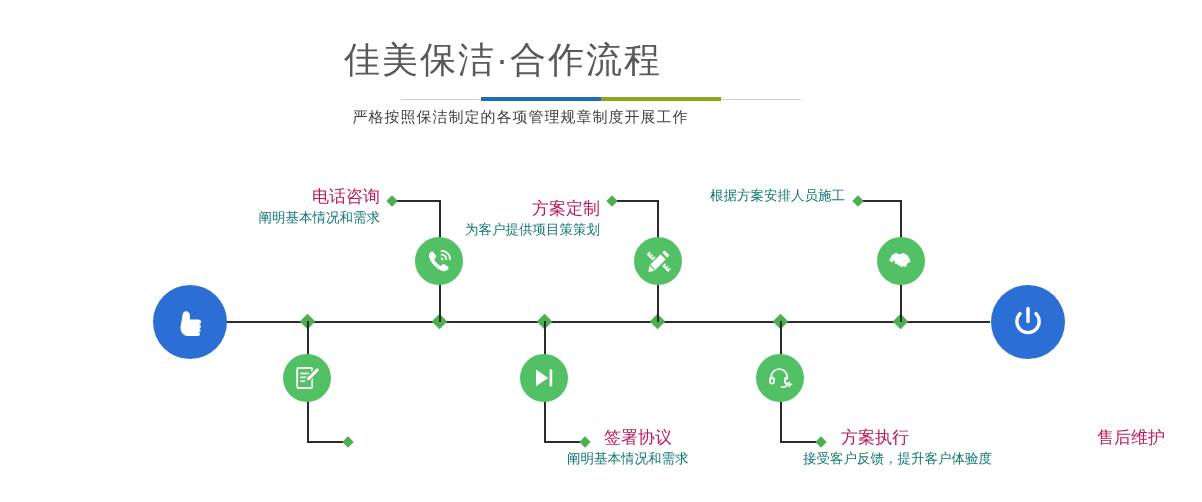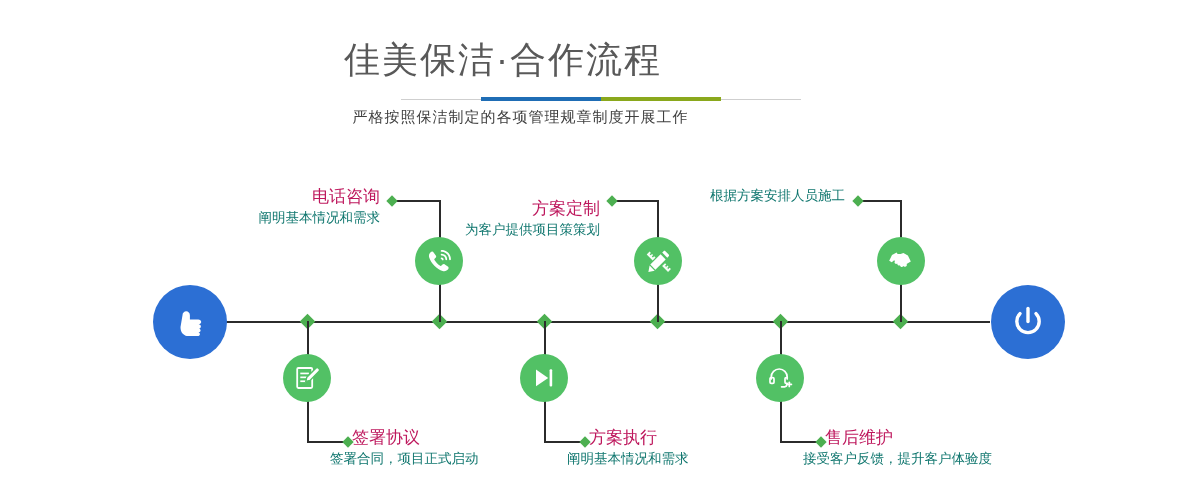--- a/index.html
+++ b/index.html
@@ -79,21 +79,21 @@
 
   .step-label{position:absolute;white-space:nowrap;}
   .step-label .name{
     font-size:17px;color:#be185d;line-height:22px;
   }
   .step-label .desc{
     font-size:13.5px;color:#0f766e;line-height:20px;
   }
   .above .name{text-align:right;}
   .above .desc{text-align:right;}
-  .below .name{text-align:left;}
+  .below .name{text-align:right;}
   .below .desc{text-align:left;}
 </style>
 </head>
 <body>
 
 <div class="stage">
 
   <div class="title">佳美保洁·合作流程</div>
 
   <div class="divider">
@@ -163,21 +163,20 @@
           <rect x="6.3" y="7.6" width="8.6" height="1.7"></rect>
           <rect x="6.3" y="11.5" width="8.6" height="1.7"></rect>
           <rect x="6.3" y="15.4" width="5.6" height="1.7"></rect>
           <path d="M21.6 3.4c.9-.9 2.3-.9 3.2 0 .9.9.9 2.3 0 3.2L16.0 15.4l-4.2 1.0 1.0-4.2z" fill="#ffffff" stroke="#52c165" stroke-width="1.4"></path>
         </g>
       </svg>
     </span>
   </div>
   <div class="step-label below" style="left:352px;top:427px;width:320px;">
     <div class="name">签署协议</div>
-    <div class="desc" style="margin-left:-22px;">签署合同，项目正式启动</div>
   </div>
 
   <div class="diamond" style="left:652px;top:316px;"></div>
   <div class="vline" style="left:657px;top:200px;height:122px;"></div>
   <div class="hline" style="left:612px;top:200px;width:46px;"></div>
   <div class="tipdiamond" style="left:608px;top:197px;"></div>
   <div class="bubble" style="left:634px;top:237px;">
     <span>
       <svg width="27" height="27" viewBox="0 0 27 27">
         <g fill="#ffffff">

